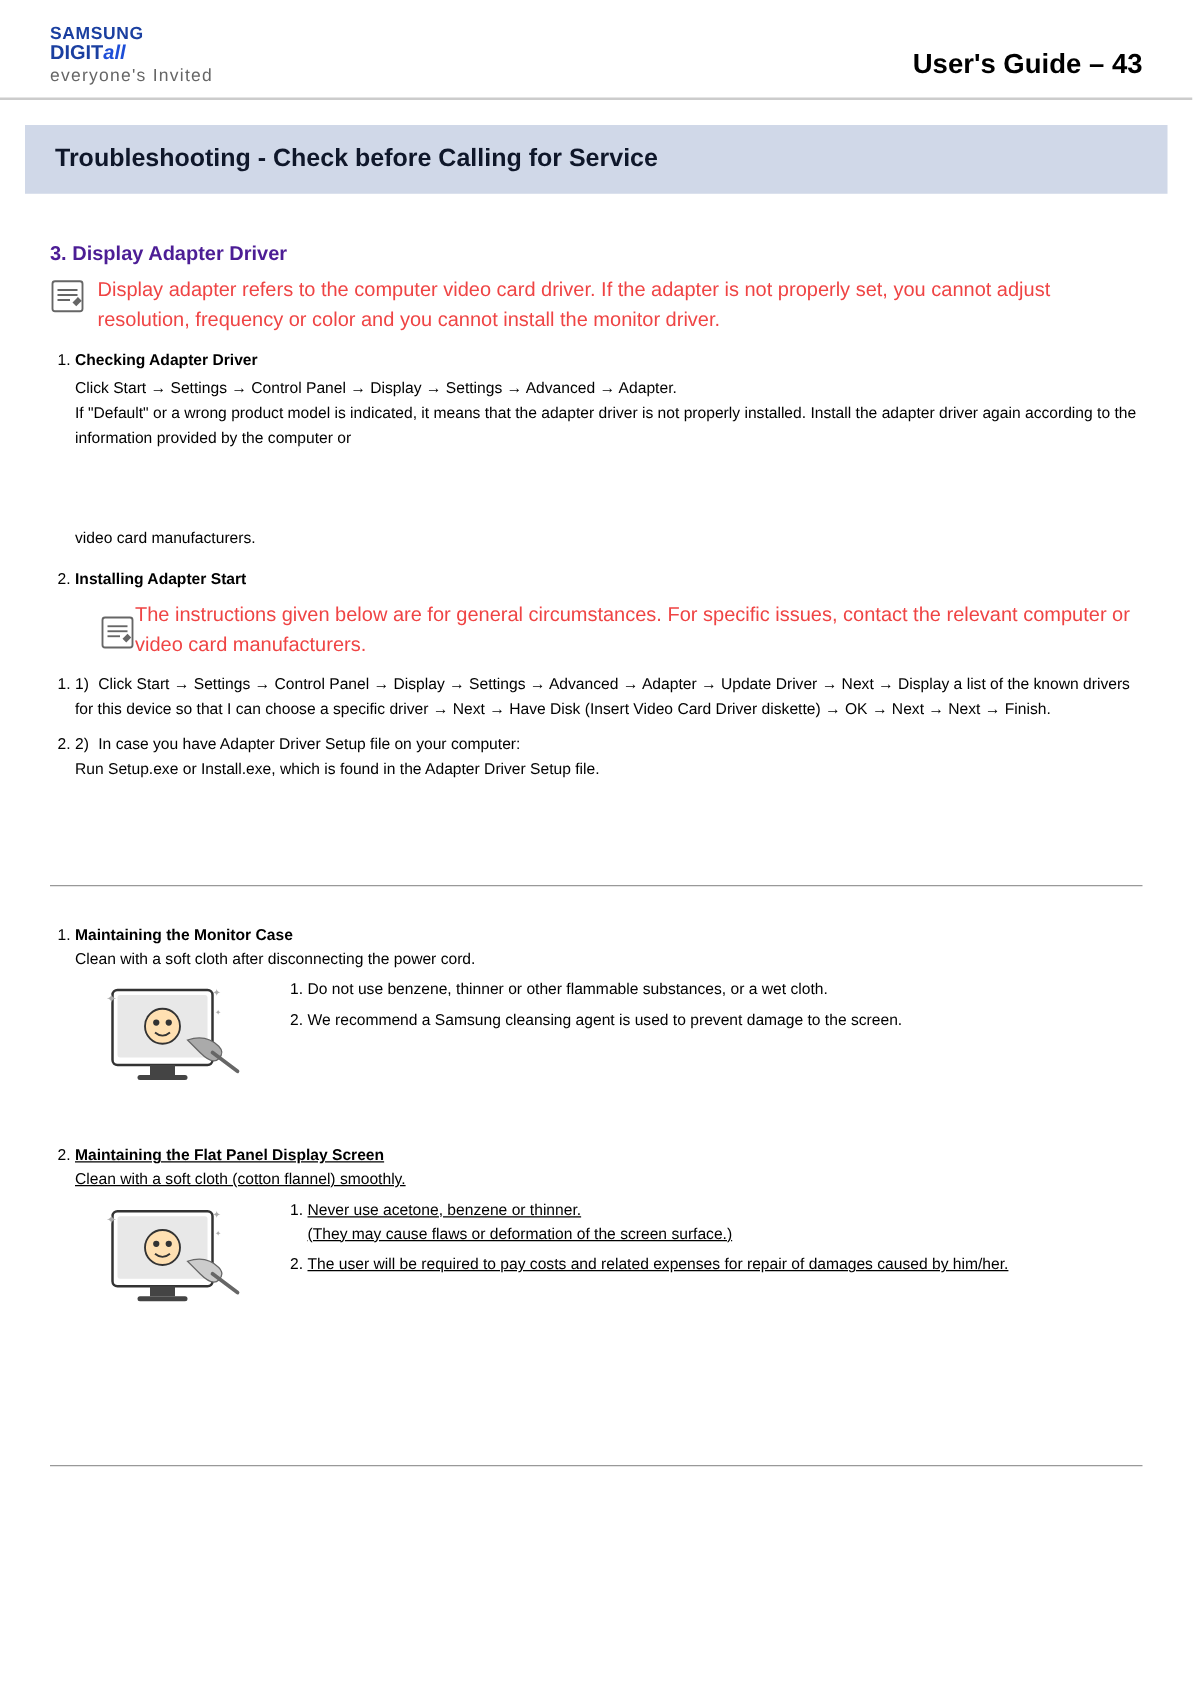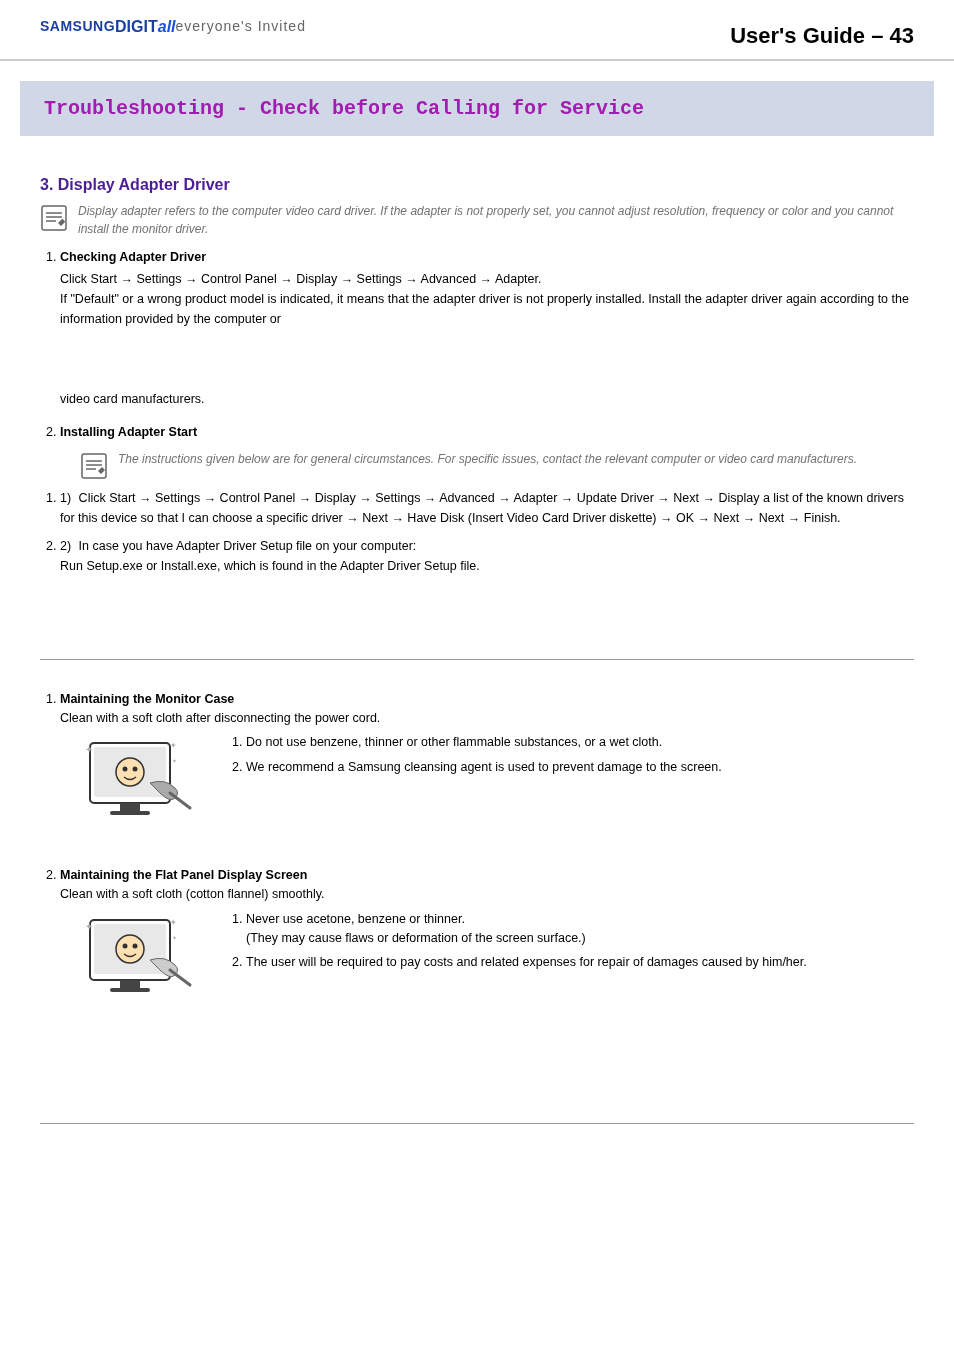--- a/index.html
+++ b/index.html
@@ -30,36 +30,35 @@
       justify-content: space-between;
       align-items: flex-start;
       padding: 18px 40px 10px 40px;
       border-bottom: 2px solid #cccccc;
     }
 
     .header-title {
       font-size: 22px;
       font-weight: bold;
       color: #000000;
-      margin-top: 5px;
+      margin-top: 20px;
     }
 
     
     .page-title-bar {
       background: #d0d8e8;
       margin: 0 20px;
       padding: 16px 24px;
       margin-top: 20px;
     }
 
     .page-title-bar h1 {
       font-size: 20px;
       font-weight: bold;
-      color: #a21caf;
-      font-family: Liberation Mono, monospace;
+      color: #0f172a;
     }
 
     
     .main-content {
       padding: 20px 40px;
     }
 
     
     .section-heading {
       font-size: 16px;
@@ -83,24 +82,23 @@
       flex-shrink: 0;
       margin-top: 2px;
     }
 
     .note-icon svg {
       width: 28px;
       height: 28px;
     }
 
     .note-text {
-      font-size: 12px;
+      font-size: 16px;
       line-height: 1.5;
-      color: #737373;
-      font-style: italic;
+      color: #ef4444;
     }
 
     
     .numbered-list {
       padding-left: 20px;
       margin-top: 10px;
     }
 
     .numbered-list li {
       font-size: 12.5px;
@@ -120,22 +118,21 @@
 
     .sub-content p {
       font-size: 12.5px;
       line-height: 1.6;
       margin-bottom: 4px;
     }
 
     
     .nested-note-row {
       display: flex;
-      align-items: flex-start;
-      gap: 10px;
+      align-items: center;
       margin: 8px 0 8px 0;
       padding-left: 20px;
     }
 
     
     .divider {
       border: none;
       border-top: 1px solid #999999;
       margin: 30px 0;
     }
@@ -185,21 +182,21 @@
       padding-left: 0;
     }
 
     .num-sub-list li .li-num {
       margin-right: 4px;
     }
 
     
     .samsung-logo-container {
       display: flex;
-      flex-direction: row;
+      flex-direction: column;
     }
 
     .samsung-text {
       font-size: 14px;
       font-weight: 900;
       color: #1a3fa0;
       letter-spacing: 0.5px;
       font-family: Arial, sans-serif;
     }
 
@@ -350,21 +347,21 @@
             <ul class="bullet-list">
               <li>Do not use benzene, thinner or other flammable substances, or a wet cloth.</li>
               <li>We recommend a Samsung cleansing agent is used to prevent damage to the screen.</li>
             </ul>
           </div>
         </li>
 
         <br>
 
         
-        <li style="margin-top: 10px;">
+        <li style="margin-top: 10px; text-decoration: underline;">
           <span class="list-title">Maintaining the Flat Panel Display Screen</span><br>
           <span>Clean with a soft cloth (cotton flannel) smoothly.</span>
           <div class="image-bullets-row">
 
             <div class="monitor-image">
               <svg viewBox="0 0 130 100" xmlns="http://www.w3.org/2000/svg" width="130" height="100">
 
                 <rect x="10" y="10" width="80" height="60" rx="4" fill="none" stroke="#333" stroke-width="2"></rect>
                 <rect x="14" y="14" width="72" height="50" rx="2" fill="#e8e8e8"></rect>
 

